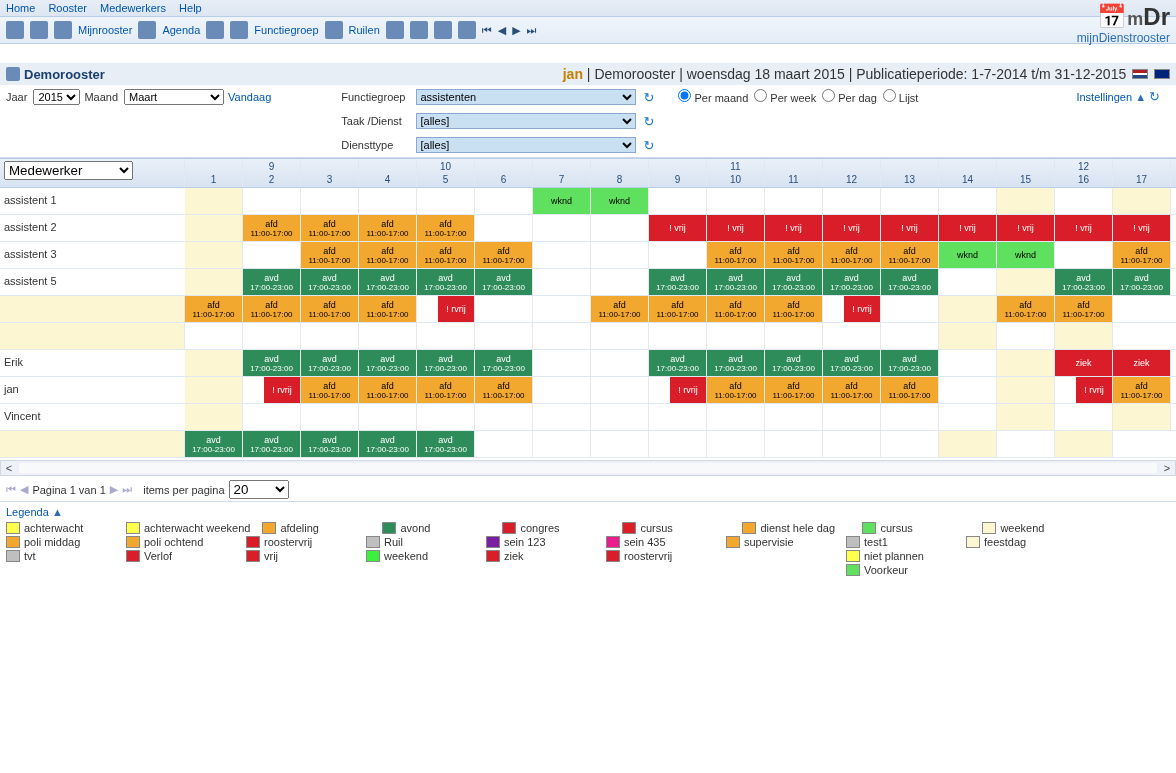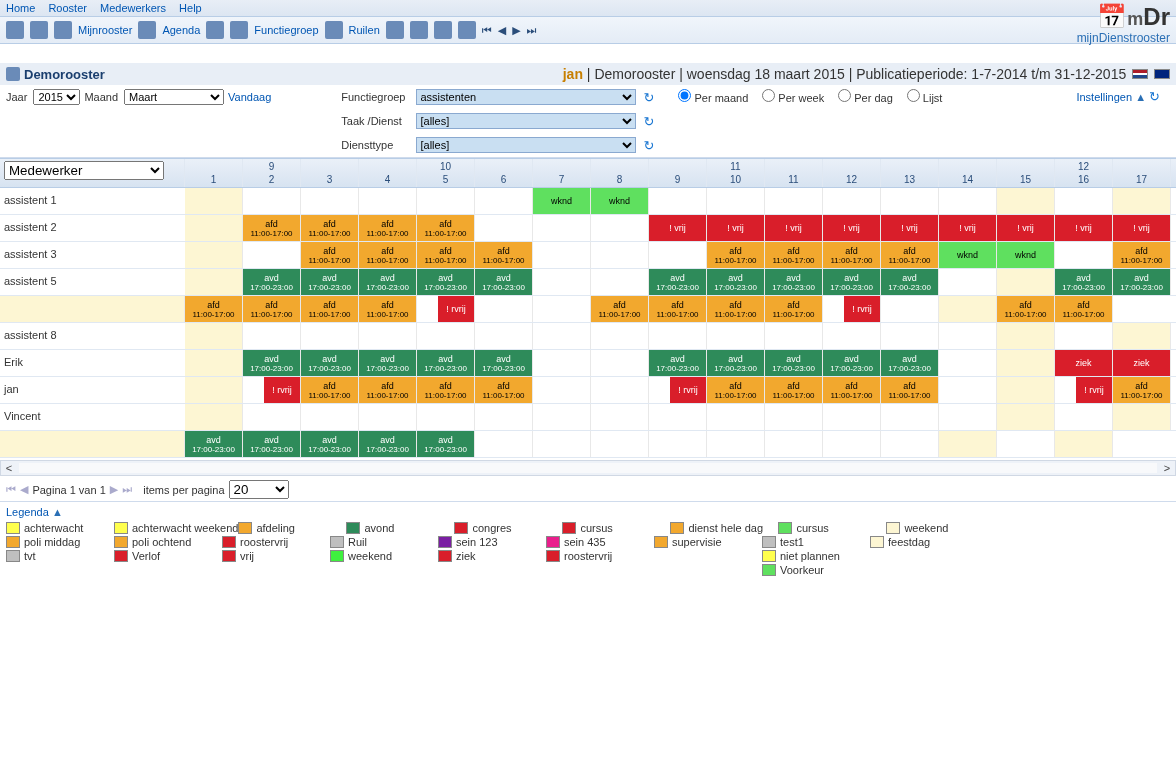--- a/index.html
+++ b/index.html
@@ -29,21 +29,21 @@
 .flag-gb { background: #00247d; }
 
 
 .controls { display: flex; align-items: flex-start; gap: 10px; padding: 4px 6px; background: #fff; border-bottom: 1px solid #cfdbec; }
 .controls label { color: #333; margin-right: 2px; }
 .controls select { font-size: 11px; }
 .ctl-left { display:flex; align-items:center; gap:4px; }
 .ctl-mid { display:grid; grid-template-columns: auto 220px auto; column-gap:4px; row-gap:2px; align-items:center; margin-left:60px;gap:8px;}
 .ctl-mid select { background:#c9dff2; border:1px solid #8aa9d0; width:220px; }
 .refresh { color:#1976d2; cursor:pointer; font-size:13px; }
-.ctl-right { display:flex; align-items:center; gap:12px; margin-left:14px; }
+.ctl-right { display:flex; align-items:center; gap:4px; margin-left:14px; }
 .ctl-right label { white-space:nowrap; }
 .instellingen { margin-left:auto; color:#0056b3; cursor:pointer; padding-right:10px; }
 .triangle-up { color:#2a6fb5; }
 
 
 .grid-wrap { position: relative; }
 .grid-header, .grid-row { display: grid; grid-template-columns: 185px repeat(17, 58px); }
 .grid-header { background: linear-gradient(#eaf0f8,#d7e3f1); border-top:1px solid #b8cde6; border-bottom:1px solid #b8cde6; }
 .gh-cell { text-align:center; font-size:10px; color:#2a4d7a; padding:1px 0; border-right:1px solid #e0e8f2; }
 .gh-cell.first { text-align:left; padding:2px 4px; }
@@ -71,21 +71,21 @@
 .scroll-bar .arrow { width:16px; text-align:center; cursor:pointer; color:#444; }
 
 
 .pager { padding:2px 6px; display:flex; align-items:center; gap:4px; background:#fff; border-bottom:1px solid #cfdbec; }
 .pager .navd { color:#aac; }
 
 
 .legend { padding:4px 6px; }
 .legend-title { color:#0056b3; cursor:pointer; }
 .legend-rows { display:flex; flex-direction:column; gap:2px; margin-top:4px; }
-.legend-row { display:flex; flex-wrap:wrap; gap:2px 0; }
+.legend-row { display:flex; flex-wrap:wrap; gap:2px 12px; }
 .leg-item { display:flex; align-items:center; gap:4px; min-width:108px; }
 .leg-sw { width:14px; height:12px; border:1px solid #888; }
 </style>
 </head>
 <body>
 
 <div class="menu-bar">
   <a>Home</a>
   <a>Rooster</a>
   <a>Medewerkers</a>
@@ -162,21 +162,21 @@
   </div>
   <div class="instellingen">
     <span>Instellingen</span>
     <span class="triangle-up">▲</span>
     <span class="refresh">↻</span>
   </div>
 </div>
 
 <div class="grid-wrap">
   <div class="grid-header" id="grid-header">
-      <div class="gh-cell first"><select style="width:160px"><option>Medewerker</option></select></div>
+      <div class="gh-cell first"><select style="width:129px"><option>Medewerker</option></select></div>
       <div class="gh-cell gh-stack">
         <div class="gh-top"></div>
         <div class="gh-bot">1</div>
       </div>
       <div class="gh-cell gh-stack">
         <div class="gh-top">9</div>
         <div class="gh-bot">2</div>
       </div>
       <div class="gh-cell gh-stack">
         <div class="gh-top"></div>
@@ -468,21 +468,20 @@
         <div class="cell c-afd">
           <div class="t1">afd</div>
           <div class="t2">11:00-17:00</div>
         </div>
         <div class="cell c-afd">
           <div class="t1">afd</div>
           <div class="t2">11:00-17:00</div>
         </div>
       </div>
       <div class="grid-row">
-        <div class="emp-name">assistent 8</div>
         <div class="cell c-yel"></div>
         <div class="cell c-empty"></div>
         <div class="cell c-empty"></div>
         <div class="cell c-empty"></div>
         <div class="cell c-empty"></div>
         <div class="cell c-empty"></div>
         <div class="cell c-empty"></div>
         <div class="cell c-empty"></div>
         <div class="cell c-empty"></div>
         <div class="cell c-empty"></div>

